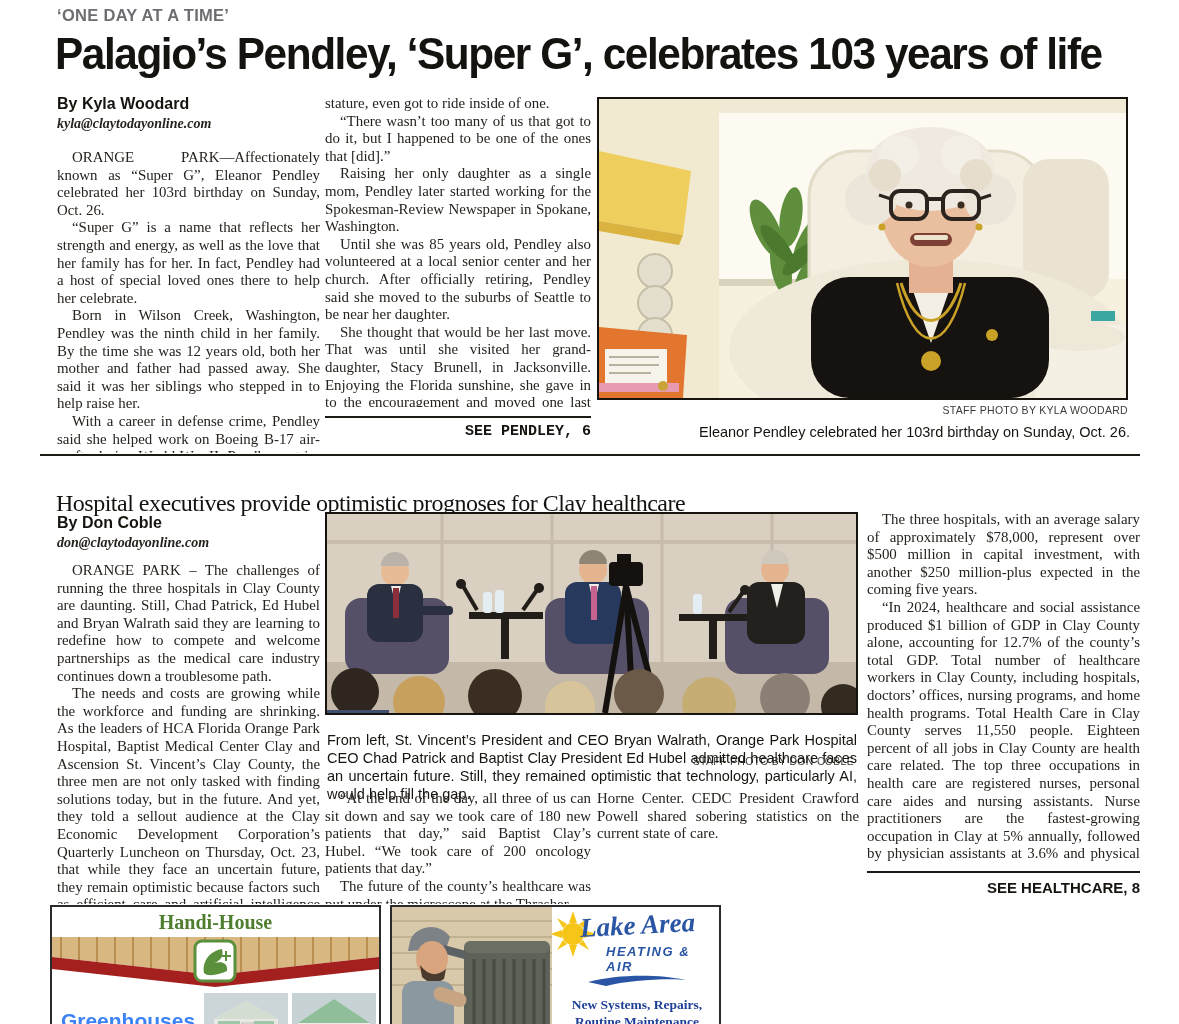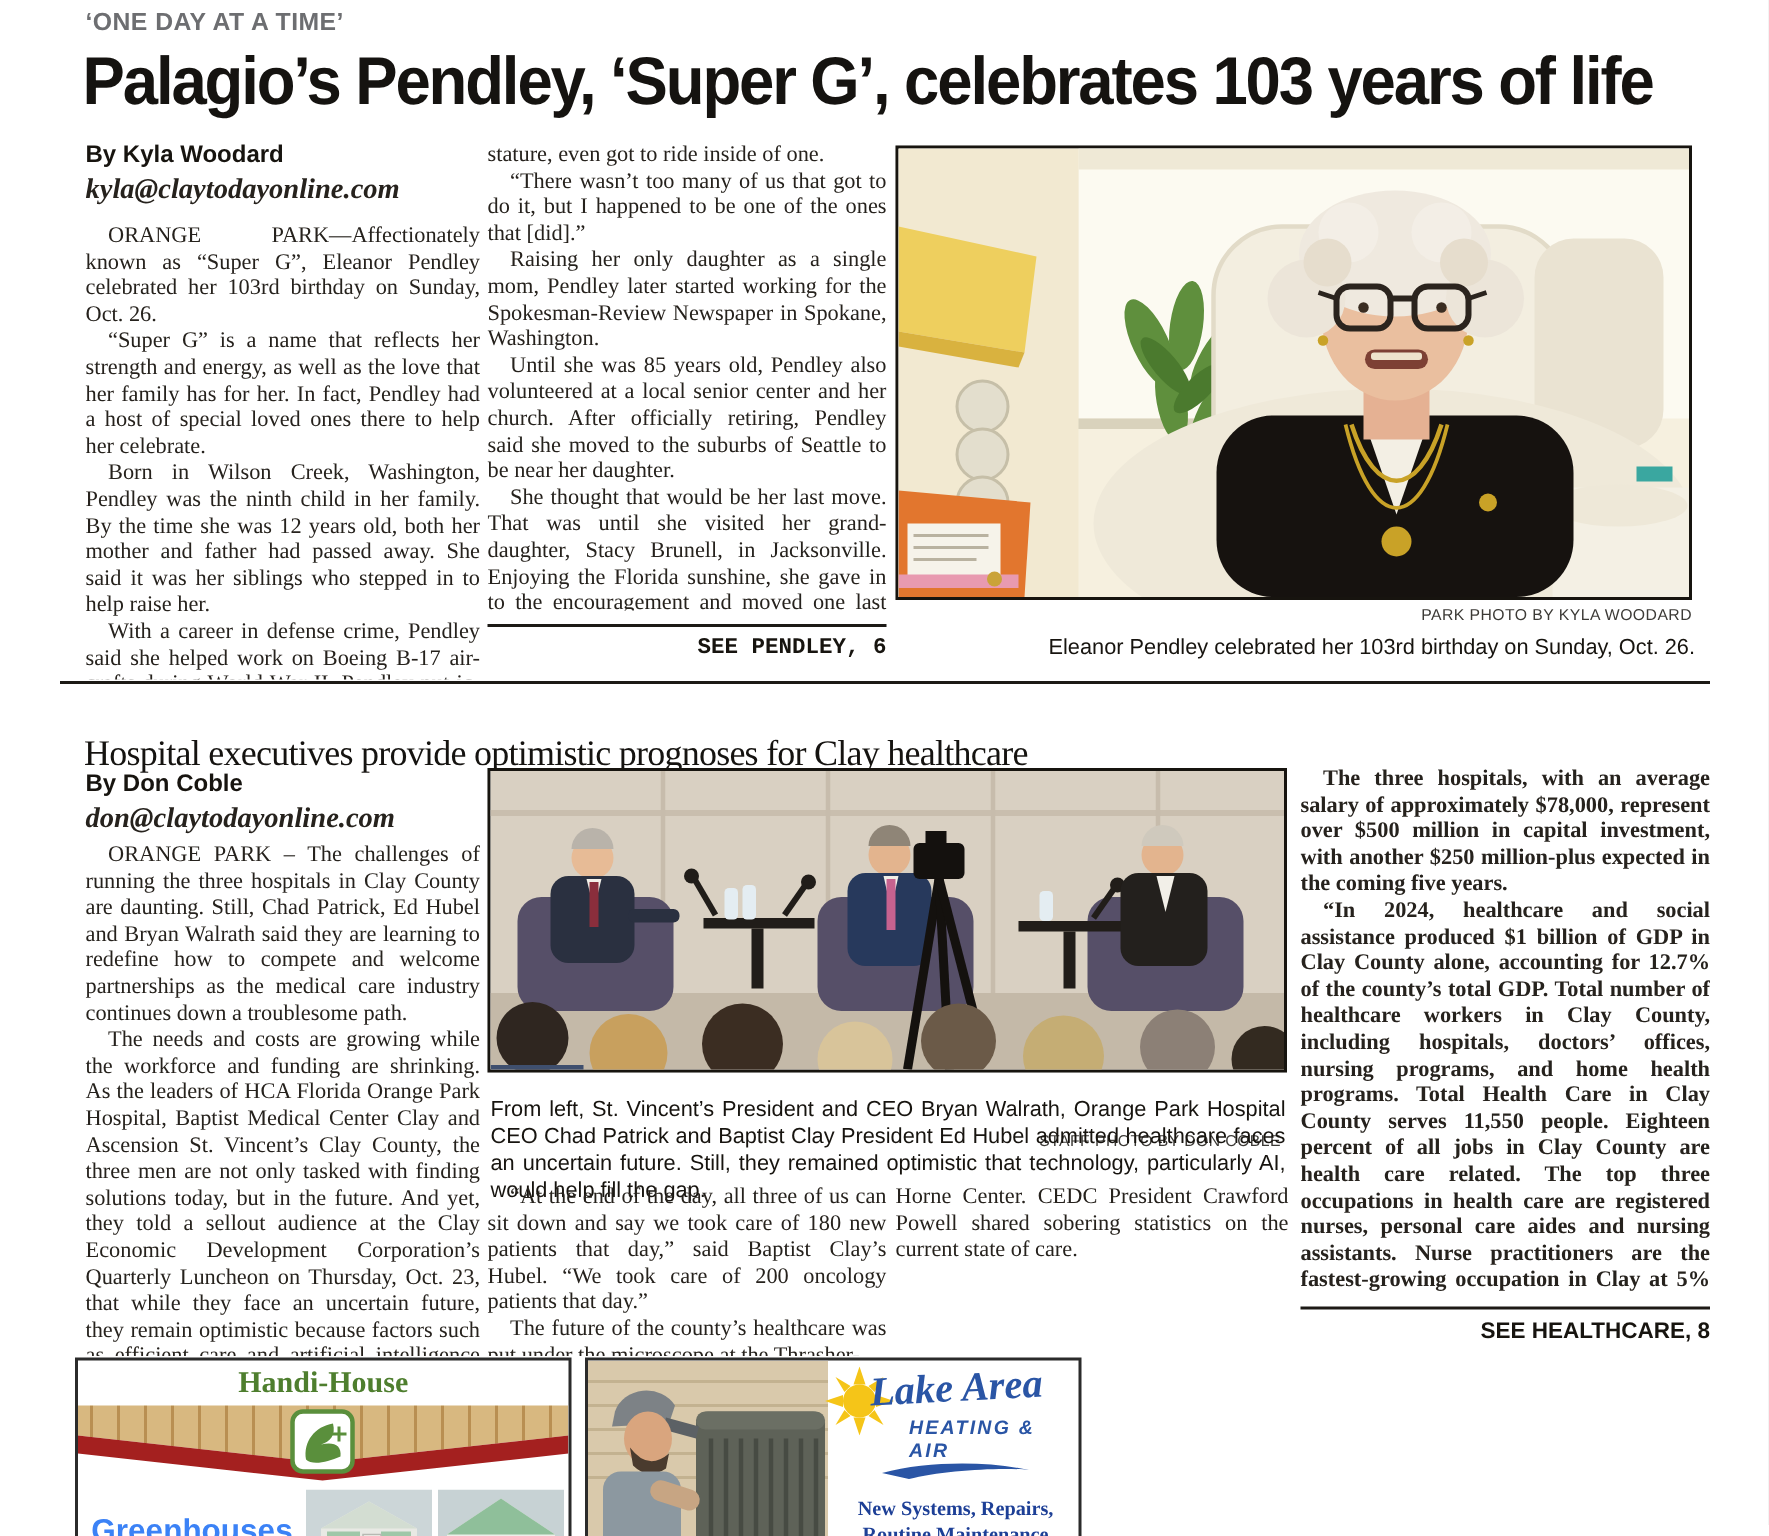--- a/index.html
+++ b/index.html
@@ -9,21 +9,21 @@
   
   .kicker{font-family:"Liberation Sans",sans-serif;font-weight:700;font-size:16.5px;
           letter-spacing:.3px;color:#6d6e71;text-align:center;}
   .h1{font-family:"Liberation Sans",sans-serif;font-weight:700;font-size:45px;
       letter-spacing:-1.5px;color:#151310;white-space:nowrap;transform:scaleX(.94);
       transform-origin:left center;}
   .h2{font-family:"Liberation Serif",serif;font-weight:400;font-size:24px;
       letter-spacing:-.5px;color:#151310;white-space:nowrap;margin-top:24px;}
   .byline{font-family:"Liberation Sans",sans-serif;font-weight:700;font-size:16px;color:#17140f;}
   .email{font-family:"Liberation Serif",serif;font-style:italic;font-weight:700;
-         font-size:19px;color:#26221d;margin-top:3px;}
+         font-size:14px;color:#26221d;margin-top:3px;}
   .bodytext p{margin:0;text-indent:15px;text-align:justify;
               font-size:14.9px;line-height:17.6px;color:#26221d;}
   .bodytext p.noindent{text-indent:0;}
   .colclip{overflow:hidden;}
   .jumprule{border-top:2px solid #1d1a16;height:0;}
   .jump{font-family:"Liberation Sans",sans-serif;font-weight:700;font-size:15px;
         color:#17140f;text-align:right;}
   .credit{font-family:"Liberation Sans",sans-serif;font-size:10.5px;letter-spacing:.3px;
           color:#3c3a36;text-align:right;}
   .caption{font-family:"Liberation Sans",sans-serif;font-size:14.5px;line-height:18px;
@@ -153,21 +153,21 @@
 
       <circle cx="283" cy="128" r="3.5" fill="#c9a227"></circle>
       <circle cx="380" cy="128" r="3.5" fill="#c9a227"></circle>
 
       <path d="M302,184 C318,234 346,234 362,184" fill="none" stroke="#c9a227" stroke-width="3"></path>
       <path d="M298,184 C316,258 348,258 366,184" fill="none" stroke="#c9a227" stroke-width="2.5"></path>
       <circle cx="332" cy="262" r="10" fill="#c9a227"></circle>
       <circle cx="393" cy="236" r="6" fill="#c9a227"></circle>
     </svg>
   </div>
-  <div class="abs credit" style="left:760px;top:404px;width:368px;">PARK PHOTO BY KYLA WOODARD</div>
+  <div class="abs credit" style="left:760px;top:404px;width:368px;">STAFF PHOTO BY KYLA WOODARD</div>
   <div class="abs caption" style="left:599px;top:423px;width:531px;">Eleanor Pendley celebrated her 103rd birthday on Sunday, Oct. 26.</div>
 
   <div class="abs divider" style="left:40px;top:454px;width:1100px;height:2px;"></div>
 
   <div class="abs h2" style="left:56px;top:466px;width:1080px;">Hospital executives provide optimistic prognoses for Clay healthcare</div>
 
   <div class="abs" style="left:57px;top:514px;width:262px;">
     <div class="byline">By Don Coble</div>
     <div class="email">don@claytodayonline.com</div>
   </div>
@@ -253,21 +253,21 @@
   <div class="abs bodytext colclip" style="left:325px;top:790px;width:266px;height:114px;">
     <p>“At the end of the day, all three of us can sit down and say we took care of 180 new patients that day,” said Baptist Clay’s Hubel. “We took care of 200 oncology patients that day.”</p>
     <p>The future of the county’s healthcare was put under the microscope at the Thrasher-</p>
   </div>
 
   <div class="abs bodytext colclip" style="left:597px;top:790px;width:262px;height:114px;">
     <p class="noindent">Horne Center. CEDC President Crawford Powell shared sobering statistics on the current state of care.</p>
   </div>
 
   <div class="abs" style="left:867px;top:511px;width:273px;">
-    <div class="bodytext colclip" style="height:352px;font-weight:bold;">
+    <div class="bodytext colclip" style="height:352px;">
       <p>The three hospitals, with an average salary of approximately $78,000, represent over $500 million in capital investment, with another $250 million-plus expected in the coming five years.</p>
       <p>“In 2024, healthcare and social assistance produced $1 billion of GDP in Clay County alone, accounting for 12.7% of the county’s total GDP. Total number of healthcare workers in Clay County, including hospitals, doctors’ offices, nursing programs, and home health programs. Total Health Care in Clay County serves 11,550 people. Eighteen percent of all jobs in Clay County are health care related. The top three occupations in health care are registered nurses, personal care aides and nursing assistants. Nurse practitioners are the fastest-growing occupation in Clay at 5% annually, followed by physician assistants at 3.6% and physical therapist assistants at 3.3%. Healthcare drives Clay County.”</p>
     </div>
     <div class="jumprule" style="margin-top:8px;"></div>
     <div class="jump" style="margin-top:6px;">SEE HEALTHCARE, 8</div>
   </div>
 
   <div class="abs ad" style="left:50px;top:905px;width:327px;height:155px;">
     <div class="hh-brand" style="margin-top:4px;">Handi-House</div>
     <svg class="abs" style="left:0;top:24px;" width="327" height="58" viewBox="0 0 327 58">

